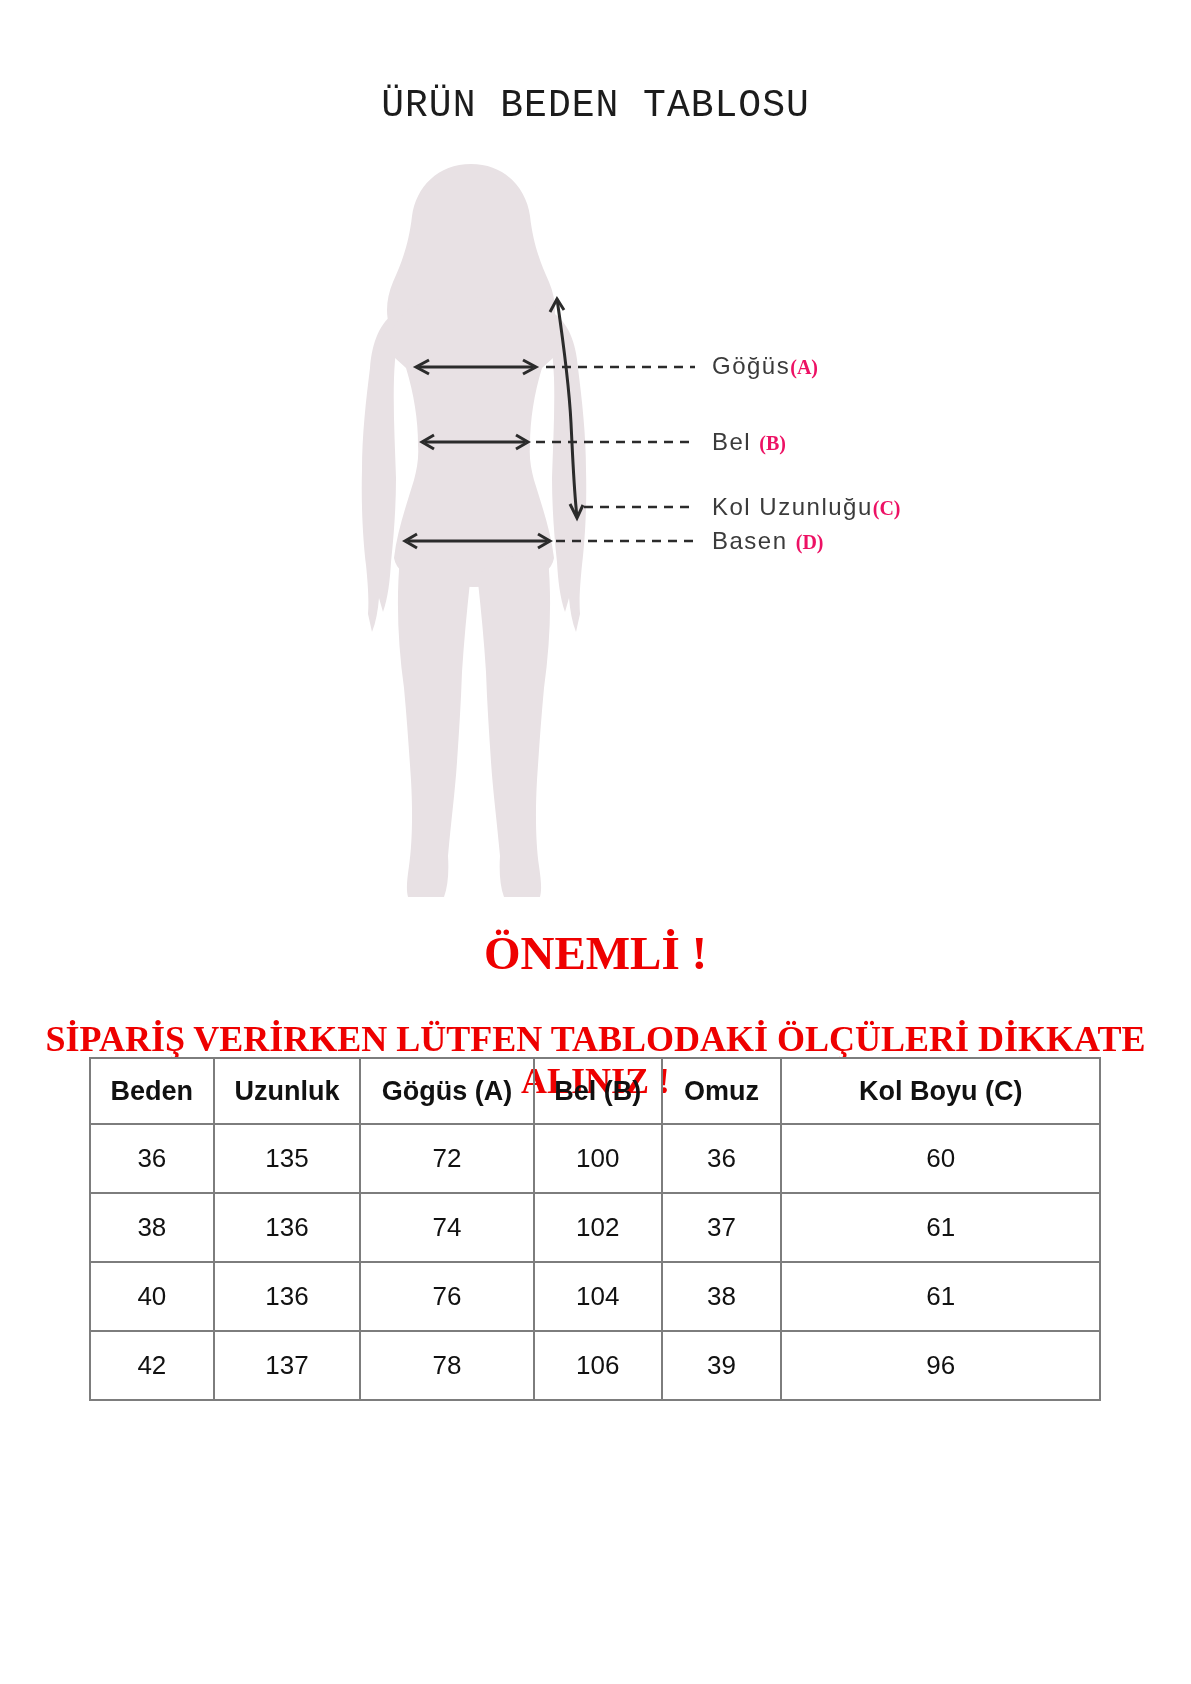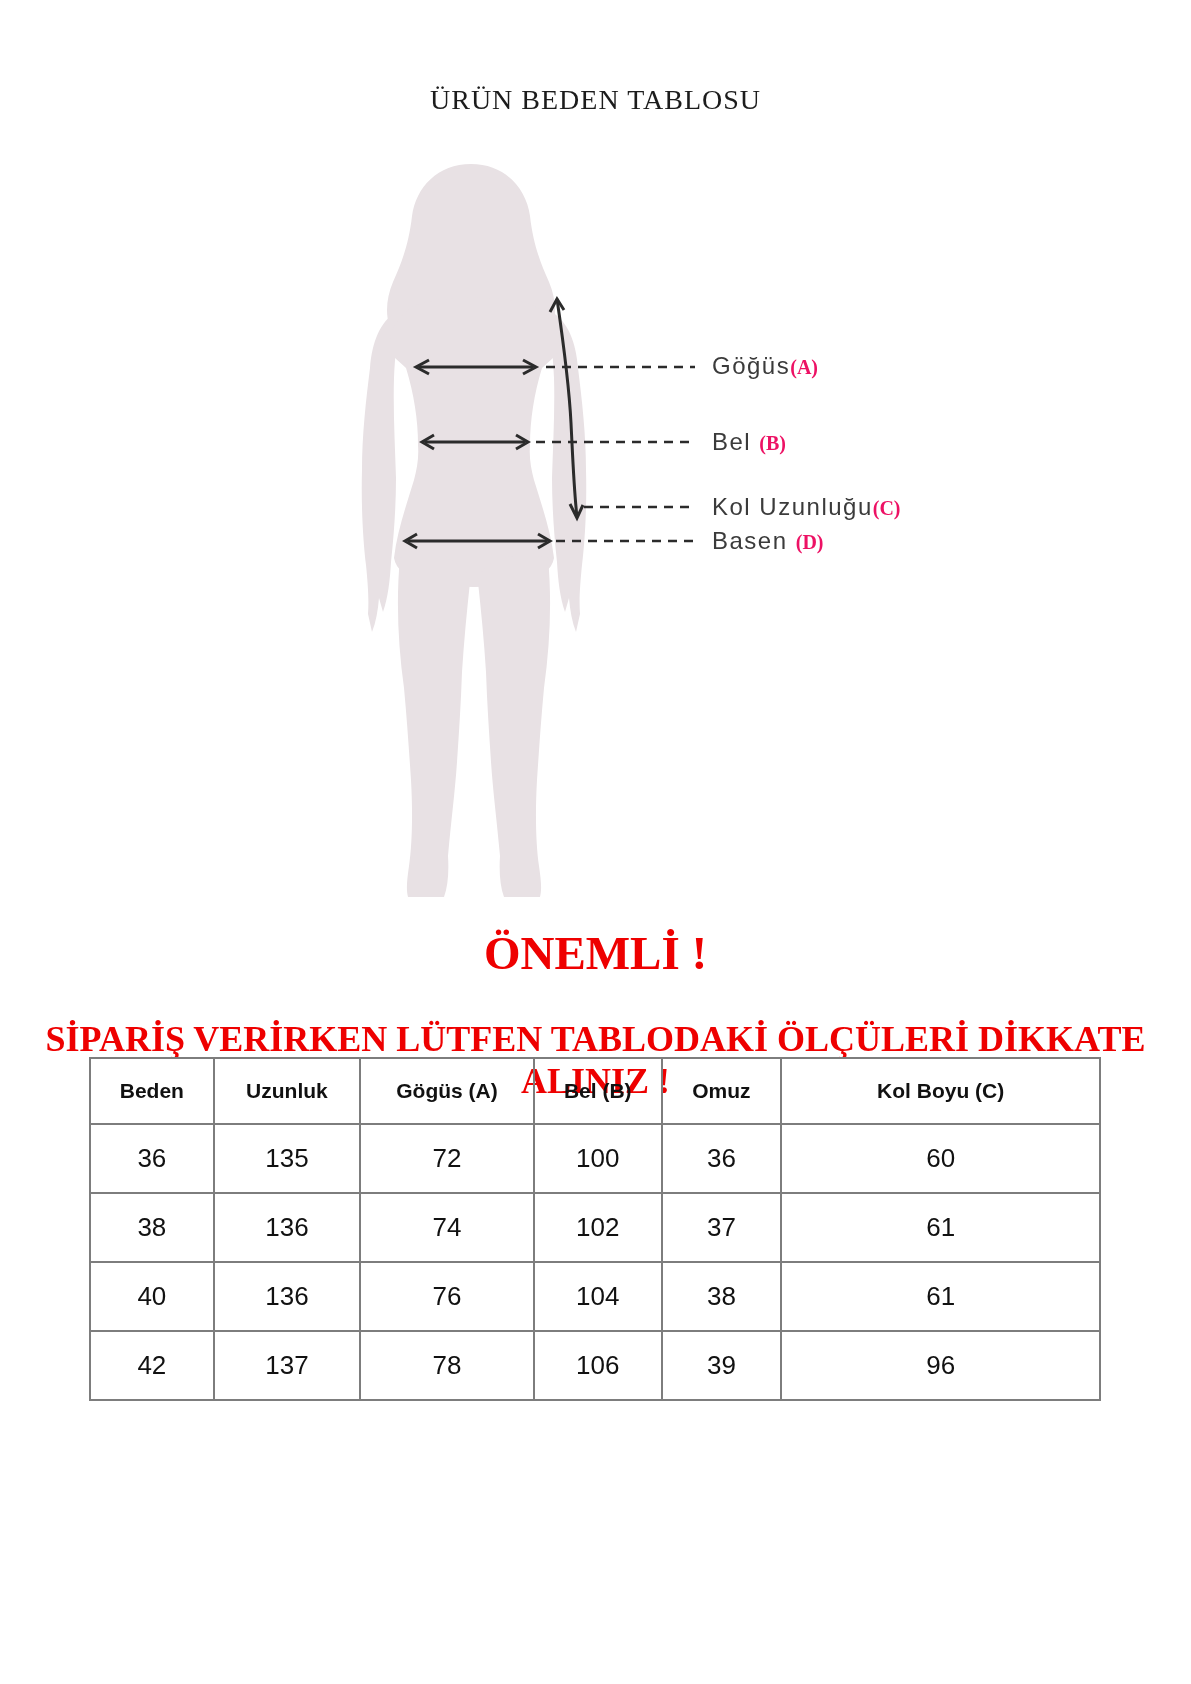--- a/index.html
+++ b/index.html
@@ -1,34 +1,34 @@
 <!DOCTYPE html>
 <html><head>
 <meta charset="utf-8">
 <style>
   html,body{margin:0;padding:0;background:#ffffff;}
   .page{position:relative;width:1191px;height:1684px;background:#ffffff;overflow:hidden;
         font-family:"Liberation Sans",sans-serif;}
   .page-title{position:absolute;top:84px;left:0;width:100%;text-align:center;
-        font-family:Liberation Serif, serif;font-size:28px;letter-spacing:1px;color:#1c1c1c;}
+        font-family:Liberation Mono, monospace;font-size:38px;letter-spacing:1px;color:#1c1c1c;}
   .diagram-svg{position:absolute;top:0;left:0;}
   .measure-label{position:absolute;left:712px;white-space:nowrap;
         font-size:24px;letter-spacing:1.5px;color:#3b3b3b;}
   .measure-label .letter{font-family:"Liberation Serif",serif;font-weight:bold;
         font-size:20px;letter-spacing:0;color:#ed1164;}
   .warn-heading{position:absolute;top:926px;left:0;width:100%;text-align:center;
         font-family:"Liberation Serif",serif;font-weight:bold;font-size:47px;color:#ee0000;}
   .warn-subheading{position:absolute;top:1000px;left:0;width:100%;text-align:center;
         font-family:"Liberation Serif",serif;font-weight:bold;font-size:36px;color:#ee0000;
         letter-spacing:0px;margin-top:18px;}
   table.size-table{position:absolute;top:1057px;left:89px;width:1012px;
         border-collapse:collapse;table-layout:fixed;}
   table.size-table th,table.size-table td{border:2px solid #7d7d7d;text-align:center;
         vertical-align:middle;color:#111;}
-  table.size-table th{height:62px;font-weight:bold;font-size:21px;}
+  table.size-table th{height:62px;font-weight:bold;font-size:27px;}
   table.size-table td{height:65px;font-weight:normal;font-size:26px;border-radius:10px;}
 </style>
 </head>
 <body>
 
 <div class="page">
 
   <div class="page-title">ÜRÜN BEDEN TABLOSU</div>
 
   <svg class="diagram-svg" width="1191" height="960" viewBox="0 0 1191 960">

